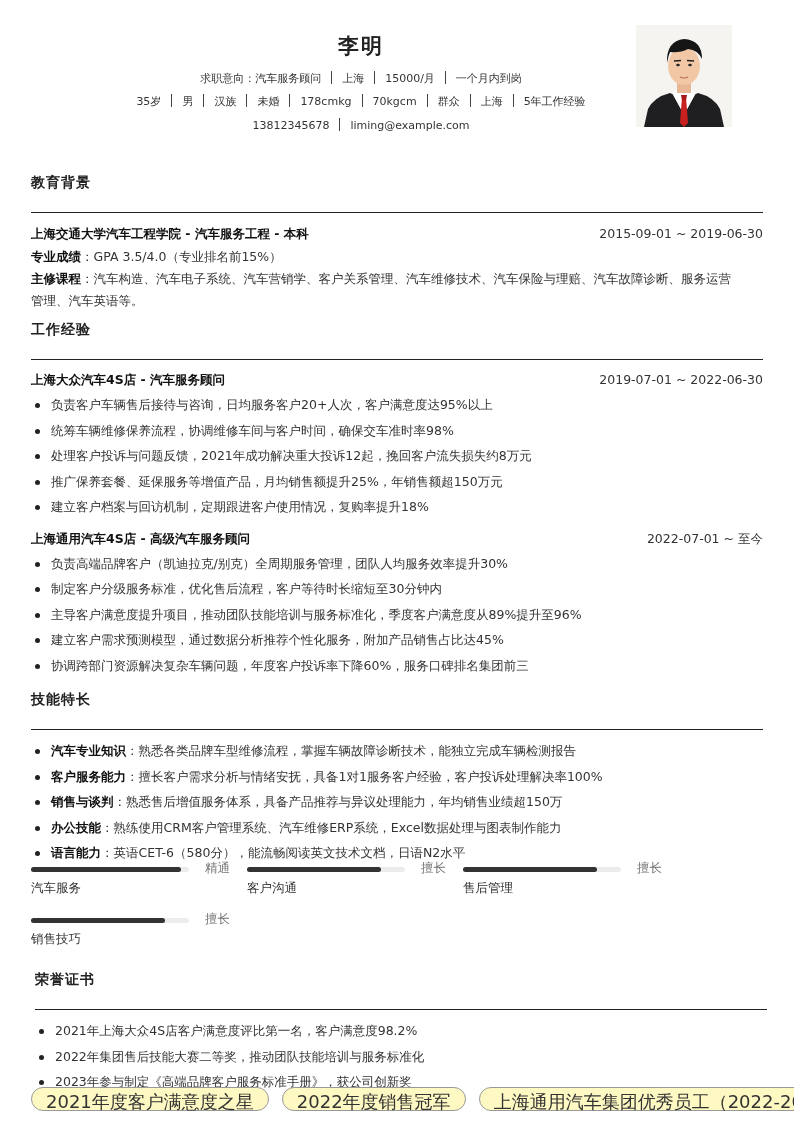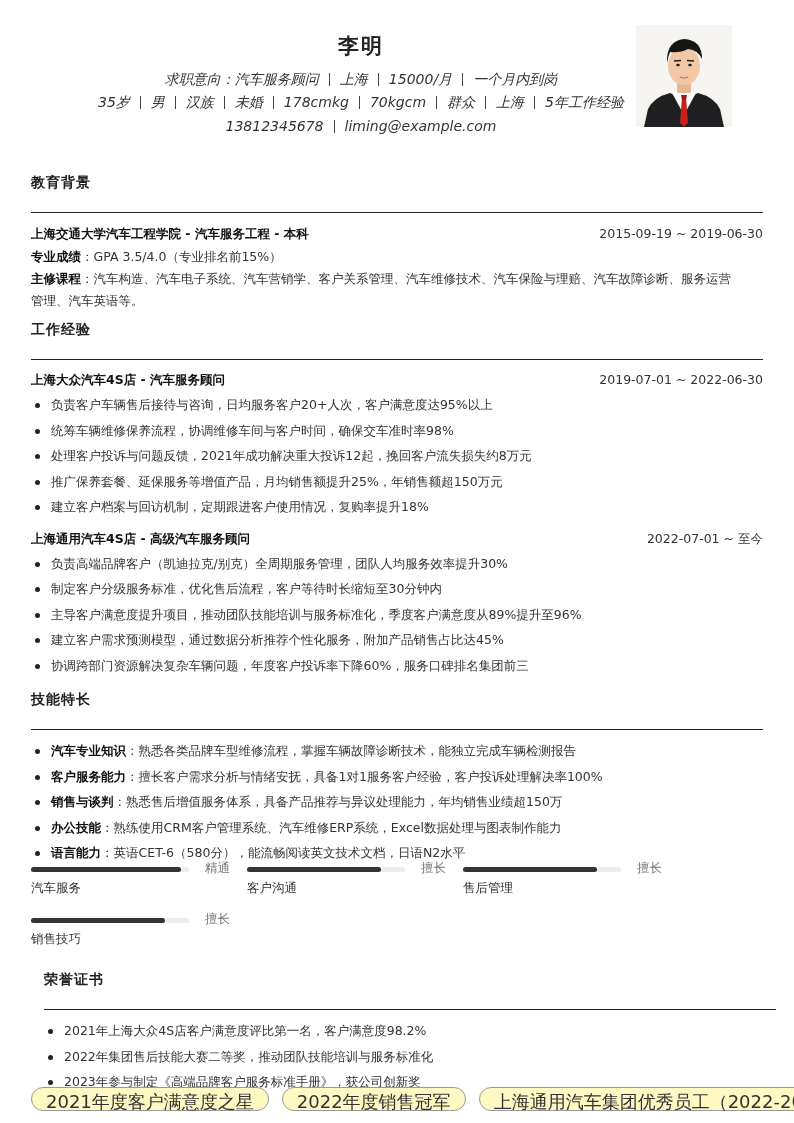--- a/index.html
+++ b/index.html
@@ -2,31 +2,31 @@
 <html><head>
 <meta charset="utf-8">
 <style>
   * { box-sizing: border-box; margin: 0; padding: 0; }
   html, body { width: 794px; height: 1123px; background: #ffffff; }
   body { font-family: "DejaVu Sans", "Liberation Sans", sans-serif; color: #222; font-size: 12.5px; position: relative; overflow: hidden; }
   .page { position: absolute; left: 31px; top: 0; width: 732px; }
 
   .header { position: relative; height: 150px; }
   .name { position: absolute; left: 0; width: 660px; top: 32px; text-align: center; font-size: 21px; font-weight: bold; color: #222; letter-spacing: 2px; }
-  .info-line { position: absolute; left: 0; width: 660px; text-align: center; font-size: 14px; color: #333; white-space: nowrap; font-style: italic; }
+  .info-line { position: absolute; left: 0; width: 660px; text-align: center; font-size: 11px; color: #333; white-space: nowrap; }
   .info-line.l1 { top: 71px; }
   .info-line.l2 { top: 94px; }
   .info-line.l3 { top: 118px; }
   .sep { display: inline-block; width: 1px; height: 13px; background: #444; margin: 0 10px; vertical-align: -2px; }
   .avatar { position: absolute; left: 605px; top: 25px; width: 96px; height: 102px; background: #f6f4f1; overflow: hidden; }
   .section-title { font-size: 14px; font-weight: bold; color: #222; padding-bottom: 20px; border-bottom: 1.3px solid #222; letter-spacing: 1px; }
   .edu { position: absolute; top: 174px; left: 0; width: 732px; }
   .work { position: absolute; top: 321px; left: 0; width: 732px; }
   .skills { position: absolute; top: 691px; left: 0; width: 732px; }
-  .honors { position: absolute; top: 971px; left: 13px; width: 732px; }
+  .honors { position: absolute; top: 971px; left: 4px; width: 732px; }
 
   .row-head { display: flex; justify-content: space-between; align-items: baseline; font-size: 12.5px; height: 25px; line-height: 25px; }
   .row-head .ttl { font-weight: bold; color: #111; }
   .row-head .date { color: #333; }
   .kv { font-size: 12.5px; line-height: 22px; color: #333; }
   .kv b { color: #111; }
 
   ul.bullets { list-style: none; }
   ul.bullets li { position: relative; padding-left: 20px; font-size: 12.5px; line-height: 25.5px; color: #333; white-space: nowrap; }
   ul.bullets li::before { content: ""; position: absolute; left: 4px; top: 11px; width: 5px; height: 5px; border-radius: 50%; background: #222; }
@@ -81,21 +81,21 @@
         <path d="M51 35.5 L58 36" stroke="#222" stroke-width="1.3"></path>
         <path d="M44 52 Q48 54 52 52" stroke="#b56b5a" stroke-width="1.2" fill="none"></path>
       </svg>
     </div>
   </div>
 
   <div class="edu">
     <div class="section-title">教育背景</div>
     <div class="row-head" style="margin-top:8px;">
       <span class="ttl">上海交通大学汽车工程学院 - 汽车服务工程 - 本科</span>
-      <span class="date">2015-09-19 ~ 2019-06-30</span>
+      <span class="date">2015-09-01 ~ 2019-06-30</span>
     </div>
     <div class="kv"><b>专业成绩</b><span>：GPA 3.5/4.0（专业排名前15%）</span></div>
     <div class="kv"><b>主修课程</b><span>：汽车构造、汽车电子系统、汽车营销学、客户关系管理、汽车维修技术、汽车保险与理赔、汽车故障诊断、服务运营</span><br><span>管理、汽车英语等。</span></div>
   </div>
 
   <div class="work">
     <div class="section-title">工作经验</div>
     <div style="margin-top:7px;">
       <div class="row-head">
         <span class="ttl">上海大众汽车4S店 - 汽车服务顾问</span>

